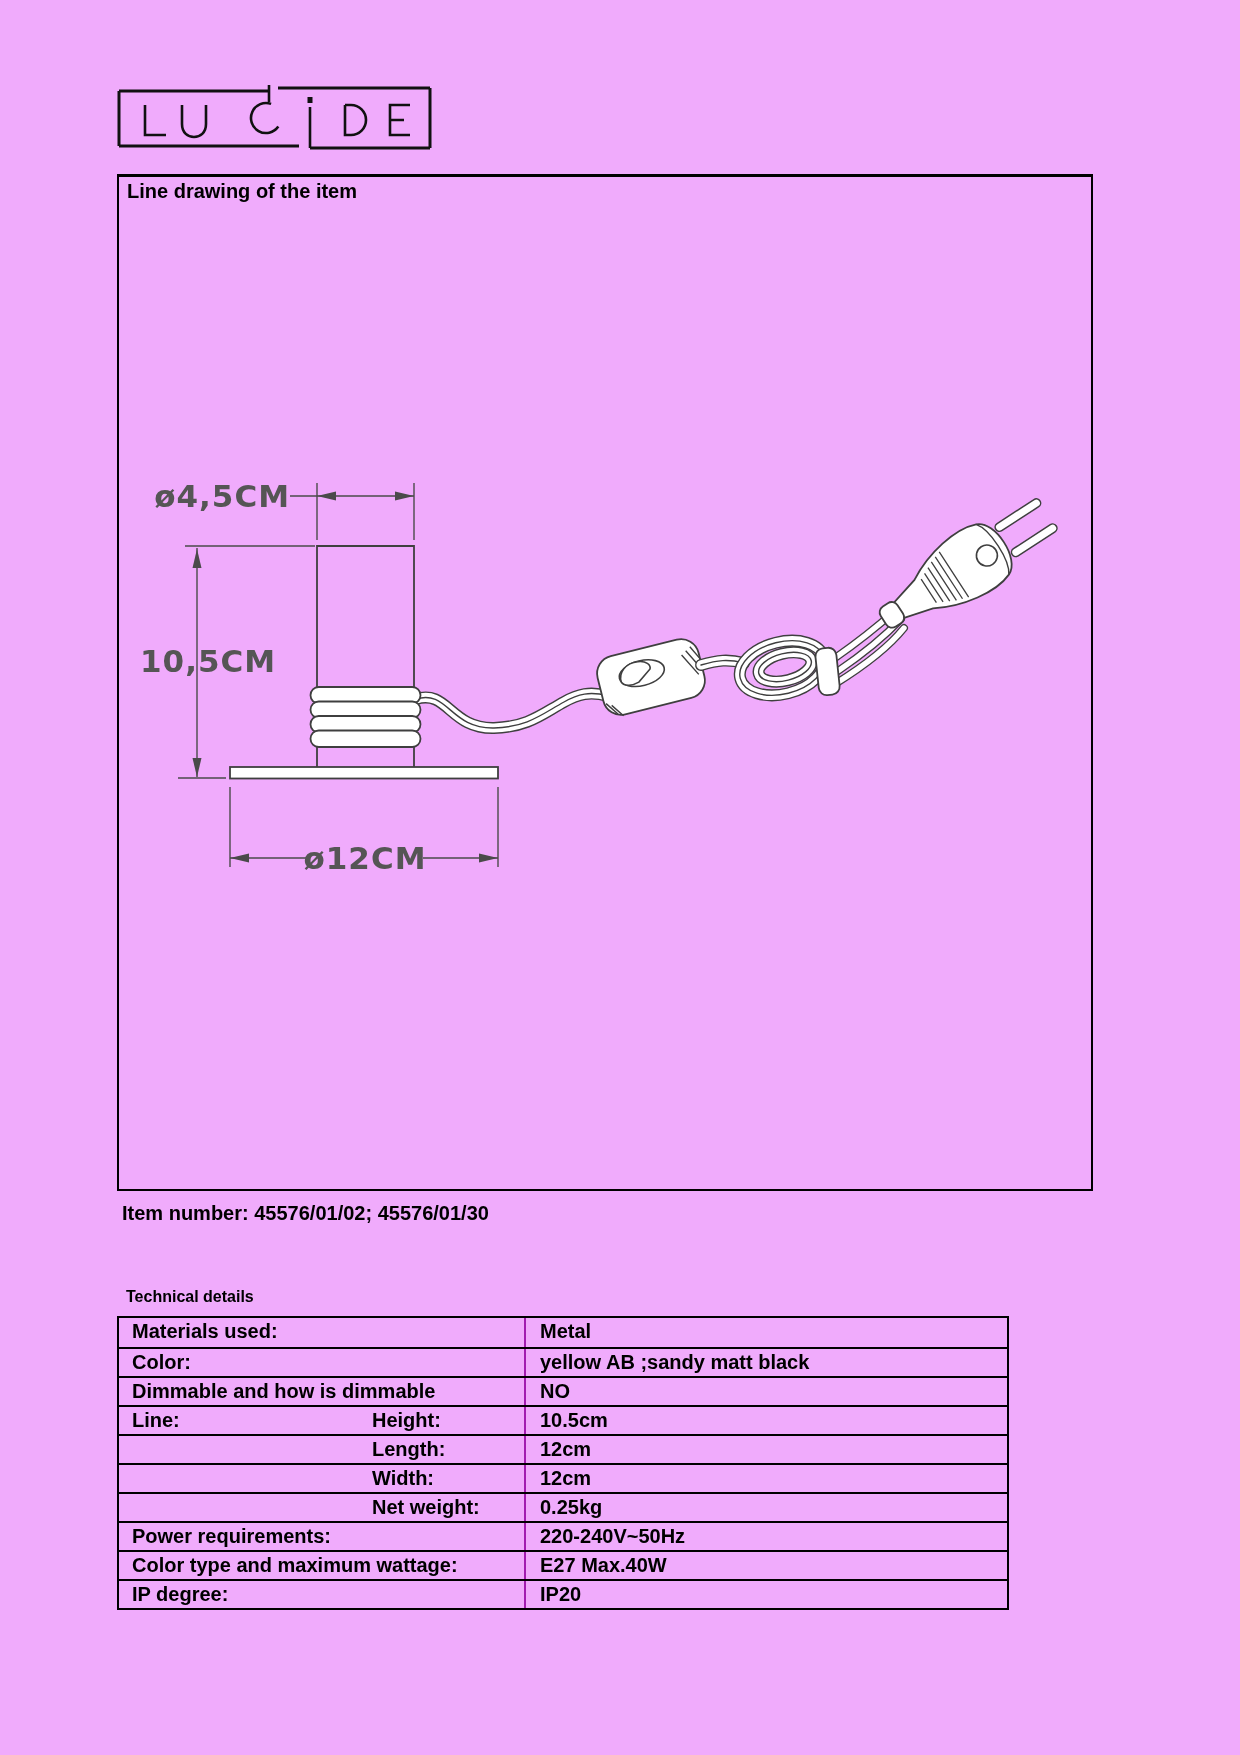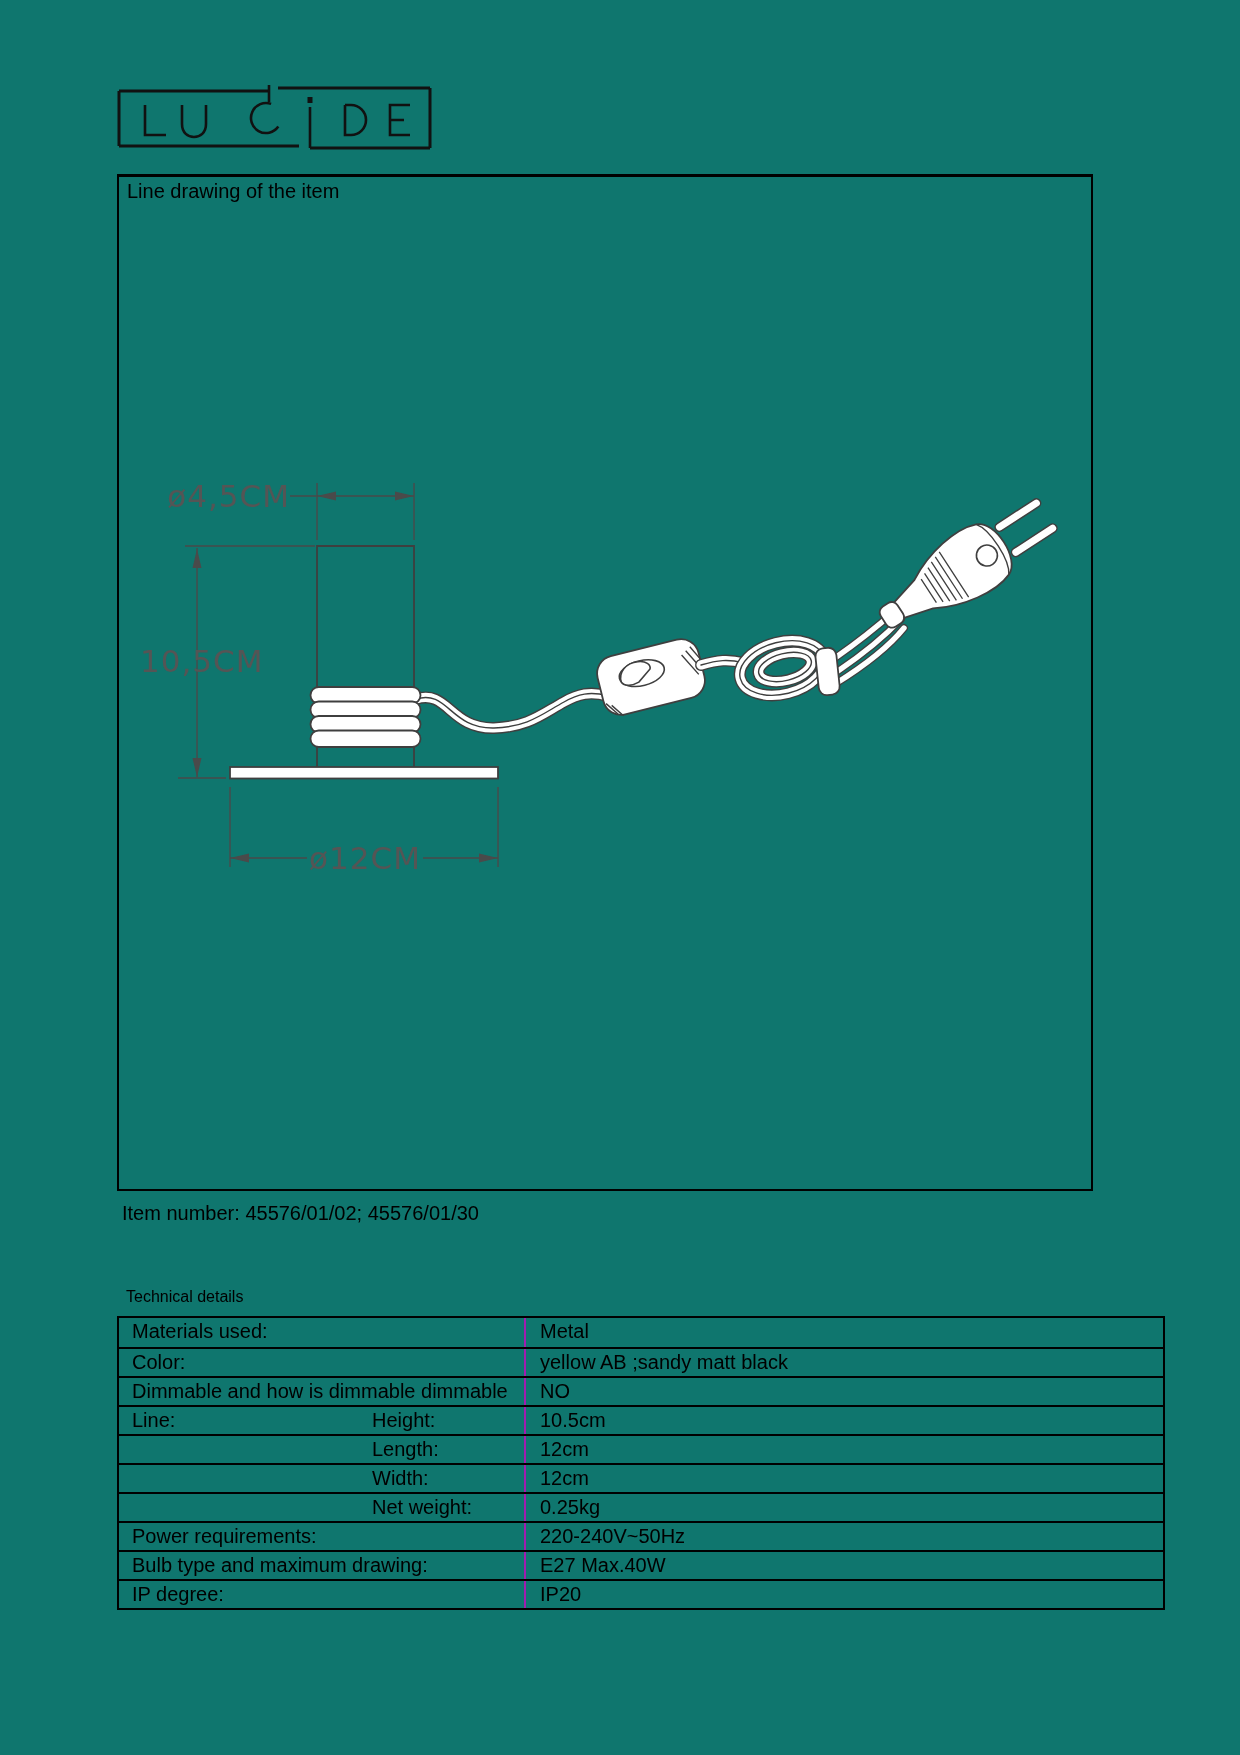--- a/index.html
+++ b/index.html
@@ -1,25 +1,25 @@
 <!DOCTYPE html>
 <html><head>
 <meta charset="utf-8">
 <style>
   html,body{margin:0;padding:0;background:#ffffff;}
-  #page{position:relative;width:1240px;height:1755px;background:#0f766e;overflow:hidden;
-        font-family:"Liberation Sans",sans-serif;color:#000;}
+  #page{position:relative;width:1240px;height:1755px;background:#f0abfc;overflow:hidden;
+        font-family:"Liberation Sans",sans-serif;color:#000;font-weight:bold;}
   #logo-svg{position:absolute;left:108px;top:76px;width:330px;height:80px;}
   #drawing-box{position:absolute;left:117px;top:174px;width:976px;height:1017px;
                border:2px solid #000;border-top-width:3px;box-sizing:border-box;}
   #panel-label{position:absolute;left:8px;top:3px;font-size:20px;color:#000;}
   #drawing-svg{position:absolute;left:0;top:0;width:972px;height:1012px;}
   #item-number{position:absolute;left:122px;top:1202px;font-size:20px;}
   #tech-title{position:absolute;left:126px;top:1288px;font-size:16px;}
-  #tech-table{position:absolute;left:117px;top:1316px;width:1048px;
+  #tech-table{position:absolute;left:117px;top:1316px;width:892px;
               border:2px solid #000;box-sizing:border-box;}
   .t-row{display:grid;grid-template-columns:405px 1fr;height:29px;box-sizing:border-box;
          border-top:2px solid #000;font-size:20px;line-height:26px;}
   .t-row:first-child{border-top:none;}
   .t-label-cell{position:relative;padding-left:13px;box-sizing:border-box;overflow:hidden;}
   .t-sublabel{position:absolute;left:253px;top:0;}
   .t-value-cell{border-left:2px solid #a21caf;padding-left:14px;box-sizing:border-box;overflow:hidden;}
   .dimtxt{font-family:"DejaVu Sans",sans-serif;fill:#555;font-size:31px;letter-spacing:1px;}
   svg{display:block;}
 </style>
@@ -207,21 +207,21 @@
     <div class="t-row">
       <div class="t-label-cell">
         <span>Power requirements:</span>
         <span class="t-sublabel"></span>
       </div>
       <div class="t-value-cell">220-240V~50Hz</div>
     </div>
 
     <div class="t-row">
       <div class="t-label-cell">
-        <span>Bulb type and maximum drawing:</span>
+        <span>Color type and maximum wattage:</span>
         <span class="t-sublabel"></span>
       </div>
       <div class="t-value-cell">E27 Max.40W</div>
     </div>
 
 
     <div class="t-row">
       <div class="t-label-cell">
         <span>IP degree:</span>
         <span class="t-sublabel"></span>

